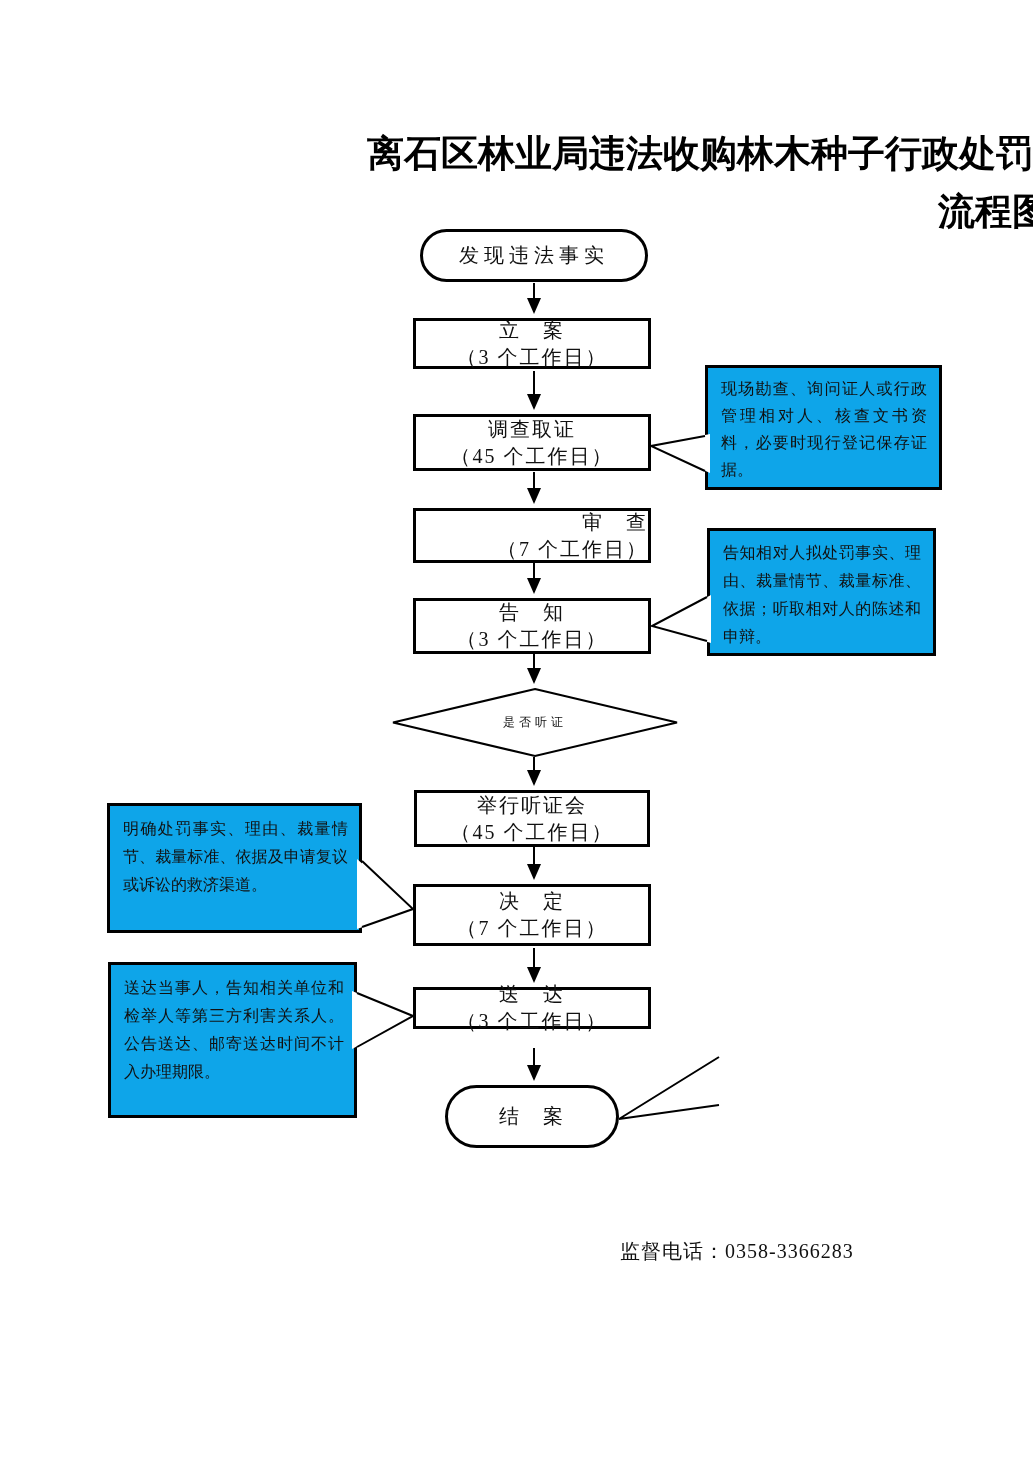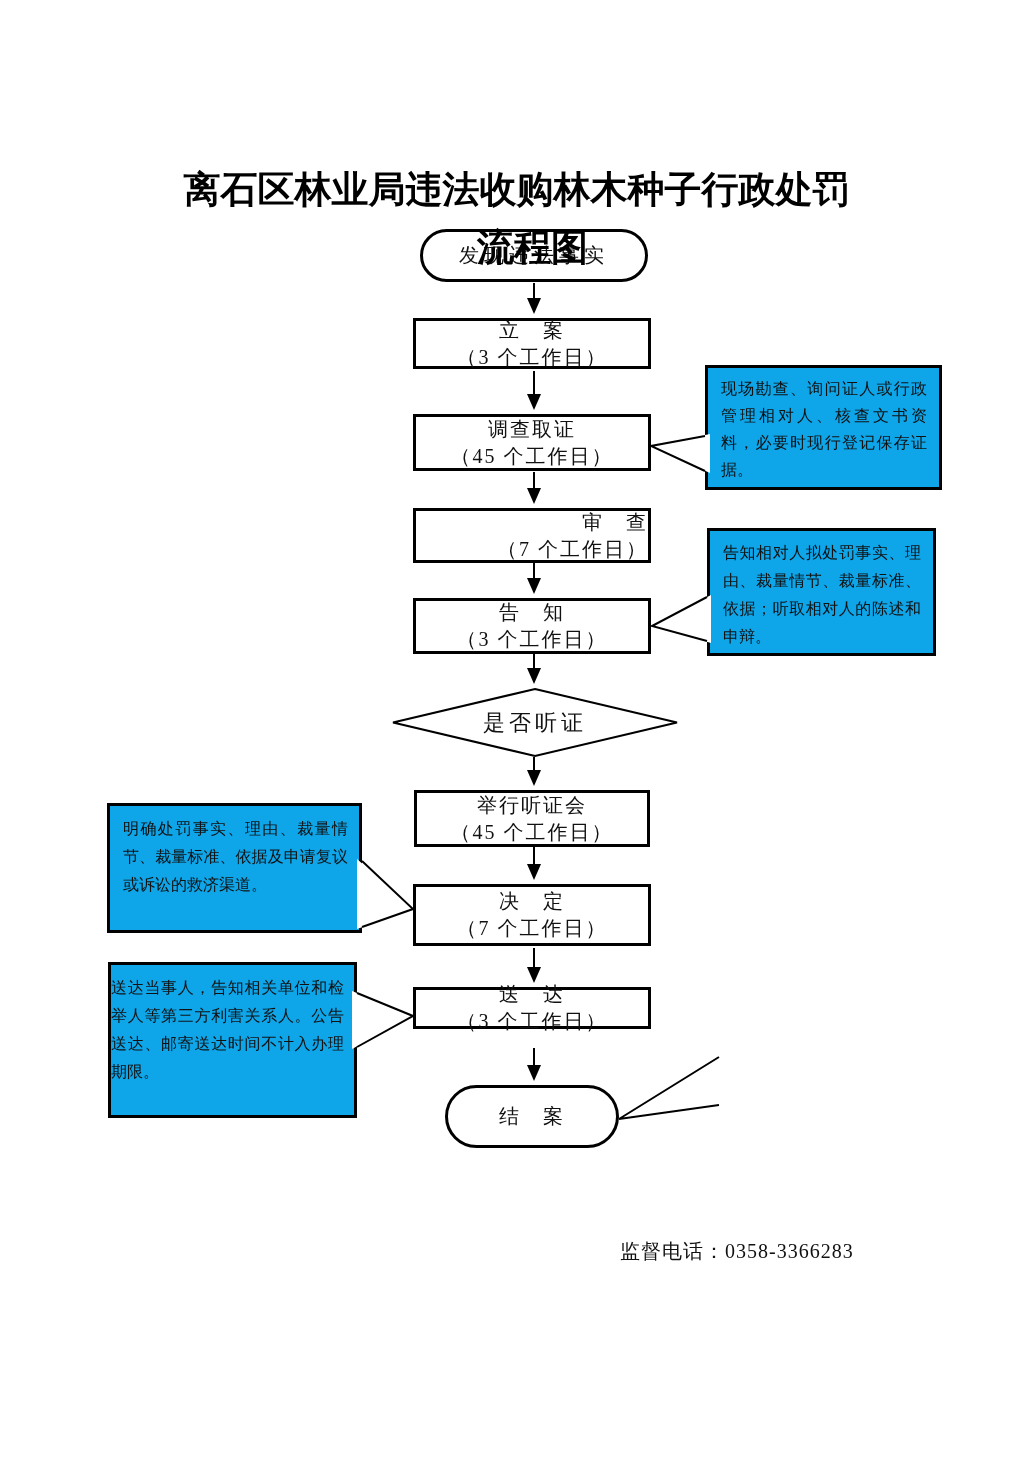--- a/index.html
+++ b/index.html
@@ -3,49 +3,48 @@
 <meta charset="utf-8">
 <style>
   html,body { margin:0; padding:0; background:#fff; }
   .page {
     position:relative; width:1033px; height:1461px; background:#ffffff;
     font-family:"Liberation Serif","DejaVu Serif",serif; color:#111;
     overflow:hidden;
   }
   .abs { position:absolute; box-sizing:border-box; }
   .title {
-    left:0; width:100%; text-align:center;
+    left:0; width:100%; text-align:right;
     font-family:"Liberation Sans","DejaVu Sans",sans-serif;
     font-weight:bold; font-size:37px; line-height:1.2; color:#000;
     z-index:3;
-    margin-top:36px;
   }
   .node {
     border:3px solid #000; background:#fff;
     display:flex; flex-direction:column; align-items:center; justify-content:center;
     font-size:20px; line-height:27px; letter-spacing:2px; text-align:center;
     z-index:1;
   }
   .pill  { border-radius:30px; }
   .pill2 { border-radius:32px; }
   .start-label { letter-spacing:5px; }
   .note {
     border:3px solid #000; background:#0ea5e9;
     font-size:16px; text-align:justify; text-align-last:left;
     color:#111; z-index:1; overflow:hidden;
   }
   .note-r1 { padding:7px 12px 6px 13px; line-height:27px; }
   .note-r2 { padding:8px 12px 6px 13px; line-height:28px;font-family:Liberation Serif, serif; }
   .note-l1 { padding:9px 11px 6px 13px; line-height:28px; }
-  .note-l2 { padding:9px 10px 6px 0; line-height:28px; }
+  .note-l2 { padding:9px 10px 6px 13px; line-height:28px; }
   .note-r3 { padding:6px 11px 4px 12px; line-height:27px; }
   .svg-layer { position:absolute; left:0; top:0; z-index:2; pointer-events:none; }
   .diamond-label {
     display:flex; align-items:center; justify-content:center;
-    font-size:22px; letter-spacing:4px; z-index:3; text-align:center;font-family:Liberation Mono, monospace;
+    font-size:12px; letter-spacing:4px; z-index:3; text-align:center;font-family:Liberation Mono, monospace;
   }
   .footer { font-size:20px; letter-spacing:1px; z-index:3; }
 </style>
 </head>
 <body>
 
 <div class="page">
 
   <div class="abs title" style="top:132px;">离石区林业局违法收购林木种子行政处罚</div>
   <div class="abs title" style="top:190px; left:16px;">流程图</div>

